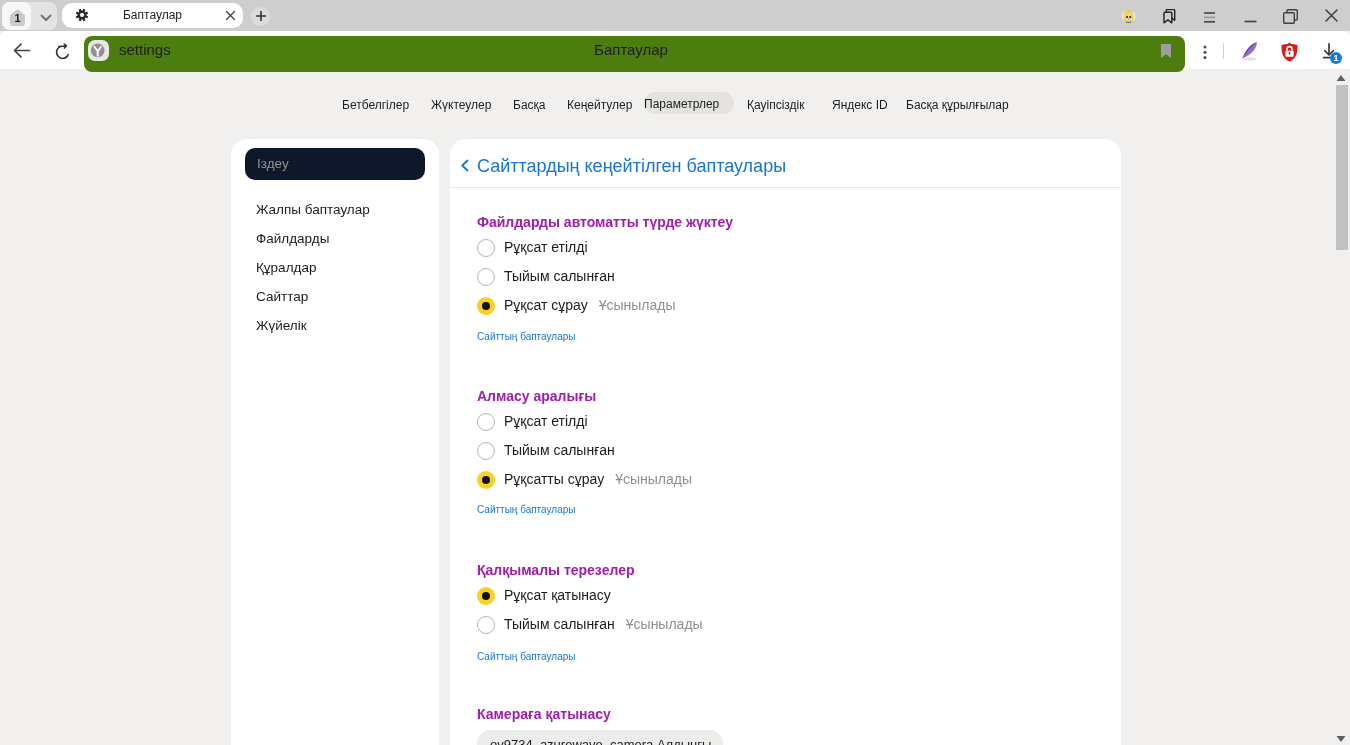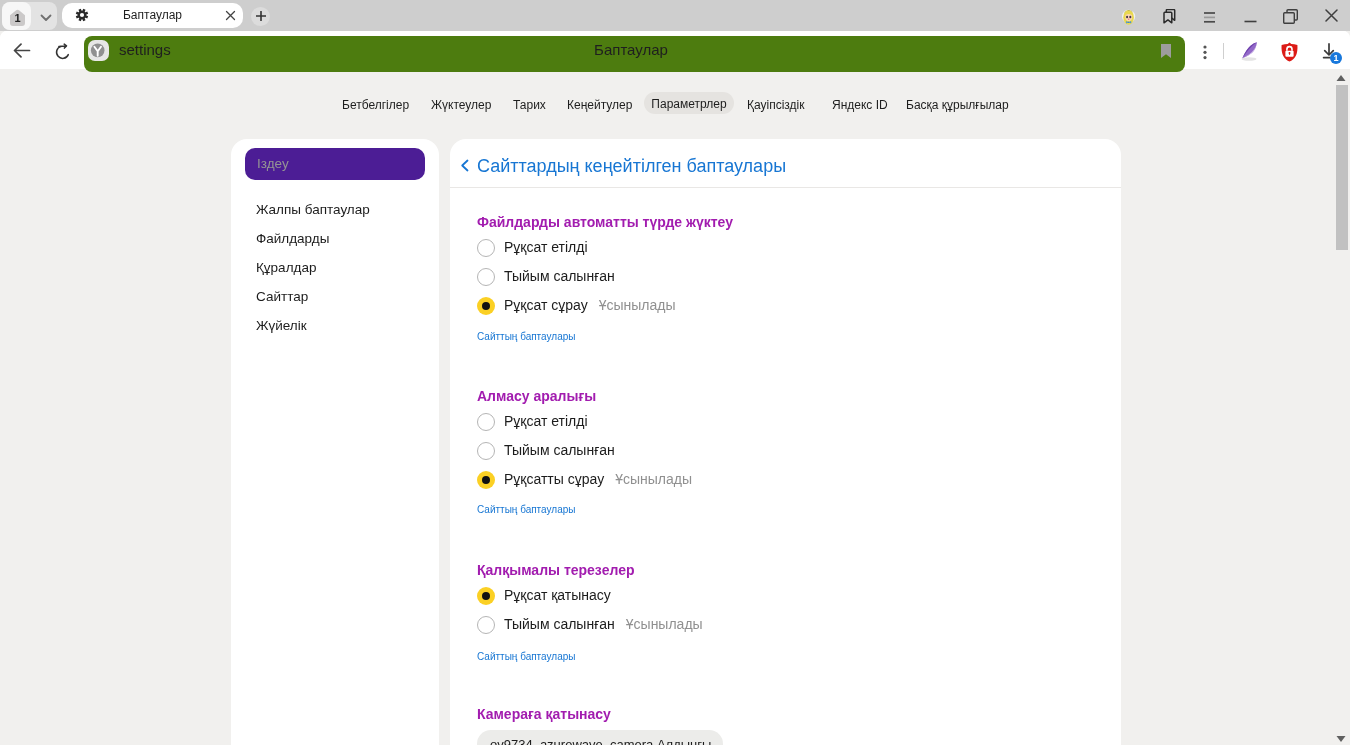--- a/index.html
+++ b/index.html
@@ -14,25 +14,25 @@
 #tab{position:absolute;left:62px;top:2.5px;width:181px;height:25px;background:#fff;border-radius:10px}
 #tabtitle{position:absolute;left:0;top:0;width:181px;height:25px;text-align:center;line-height:25px;font-size:12px;color:#1f1f1f}
 #plusbtn{position:absolute;left:251px;top:6.5px;width:19px;height:19px;background:#dcdcdc;border-radius:50%}
 
 #addrbar{position:absolute;left:84px;top:5px;width:1101px;height:36px;background:#4d7c0f;border-radius:8px}
 #ybadge{position:absolute;left:4px;top:4px;width:21px;height:21px;background:#e7e7e6;border-radius:7px}
 #settingstxt{position:absolute;left:35px;top:0;height:28px;line-height:28px;font-size:15px;color:#1f1f1f}
 #pagetitle{position:absolute;left:447px;top:0;width:200px;height:28px;line-height:28px;text-align:center;font-size:15px;color:#1f1f1f}
 
 .nav{position:absolute;top:93.5px;height:22px;line-height:22px;font-size:12px;color:#1e1e1e;white-space:nowrap}
-#navpill{position:absolute;left:644px;top:92px;width:90px;height:22px;background:#e5e3e0;border-radius:12px;text-align:center;line-height:25px;font-size:12px;color:#1e1e1e}
+#navpill{position:absolute;left:644px;top:92px;width:90px;height:22px;background:#e5e3e0;border-radius:12px;text-align:left;line-height:25px;font-size:12px;color:#1e1e1e}
 
 #sidebar{position:absolute;left:231px;top:139px;width:208px;height:606px;background:#fff;border-radius:16px 16px 0 0}
 #main{position:absolute;left:450px;top:139px;width:671px;height:606px;background:#fff;border-radius:16px 16px 0 0}
-#search{position:absolute;left:14px;top:9px;width:180px;height:32px;background:#4c1d95;border-radius:10px;line-height:32px;font-size:13.5px;color:#949494;padding-left:12px}
+#search{position:absolute;left:14px;top:9px;width:180px;height:32px;background:#0f172a;border-radius:10px;line-height:32px;font-size:13.5px;color:#949494;padding-left:12px}
 .sitem{position:absolute;left:25px;height:20px;line-height:20px;font-size:13.5px;color:#1c1c1c;white-space:nowrap}
 
 #mhead{position:absolute;left:0;top:0;width:671px;height:49px;border-bottom:1px solid #e9e7e5}
 #mheadtxt{position:absolute;left:27px;top:2.5px;height:49px;line-height:49px;font-size:18px;color:#1776d3;white-space:nowrap}
 .stitle{position:absolute;left:27px;height:20px;line-height:20px;font-size:14px;font-weight:bold;color:#a21caf;white-space:nowrap}
 .rrow{position:absolute;left:27px;height:24px;display:flex;white-space:nowrap}
 .radio{width:18px;height:18px;border-radius:50%;background:#fff;border:1.2px solid #b5b5b5;flex:none}
 .radio.sel{background:#fbd024;border:none;width:18px;height:18px;position:relative}
 .radio.sel::after{content:"";position:absolute;left:4.75px;top:4.75px;width:8.5px;height:8.5px;background:#111;border-radius:50%}
 .rlabel{margin-left:9px;font-size:14px;color:#1c1c1c}
@@ -159,21 +159,21 @@
 </svg>
   <svg class="abs" style="left:1320px;top:12px" width="16" height="16" viewBox="0 0 16 16">
     <path d="M9 0.9 V11.8 M4.7 7.7 L9 12 L13.3 7.7" fill="none" stroke="#3a3a3a" stroke-width="1.7" stroke-linecap="round" stroke-linejoin="round"></path>
     <path d="M3.6 14.6 H10" stroke="#3a3a3a" stroke-width="1.7" stroke-linecap="round"></path>
   </svg>
   <div class="abs" style="left:1329.6px;top:20.9px;width:12.6px;height:12.6px;border-radius:50%;background:#1878dc;color:#fff;font-size:9px;font-weight:bold;text-align:center;line-height:12.5px">1</div>
 </div>
 
 <div class="nav" style="left:342px">Бетбелгілер</div>
 <div class="nav" style="left:431px">Жүктеулер</div>
-<div class="nav" style="left:513px">Тарих</div>
+<div class="nav" style="left:513px">Басқа</div>
 <div class="nav" style="left:567px">Кеңейтулер</div>
 <div id="navpill">Параметрлер</div>
 <div class="nav" style="left:747px">Қауіпсіздік</div>
 <div class="nav" style="left:832px">Яндекс ID</div>
 <div class="nav" style="left:906px">Басқа құрылғылар</div>
 
 <div id="sidebar">
   <div id="search">Іздеу</div>
   <div class="sitem" style="top:61px">Жалпы баптаулар</div>
   <div class="sitem" style="top:90px">Файлдарды</div>

